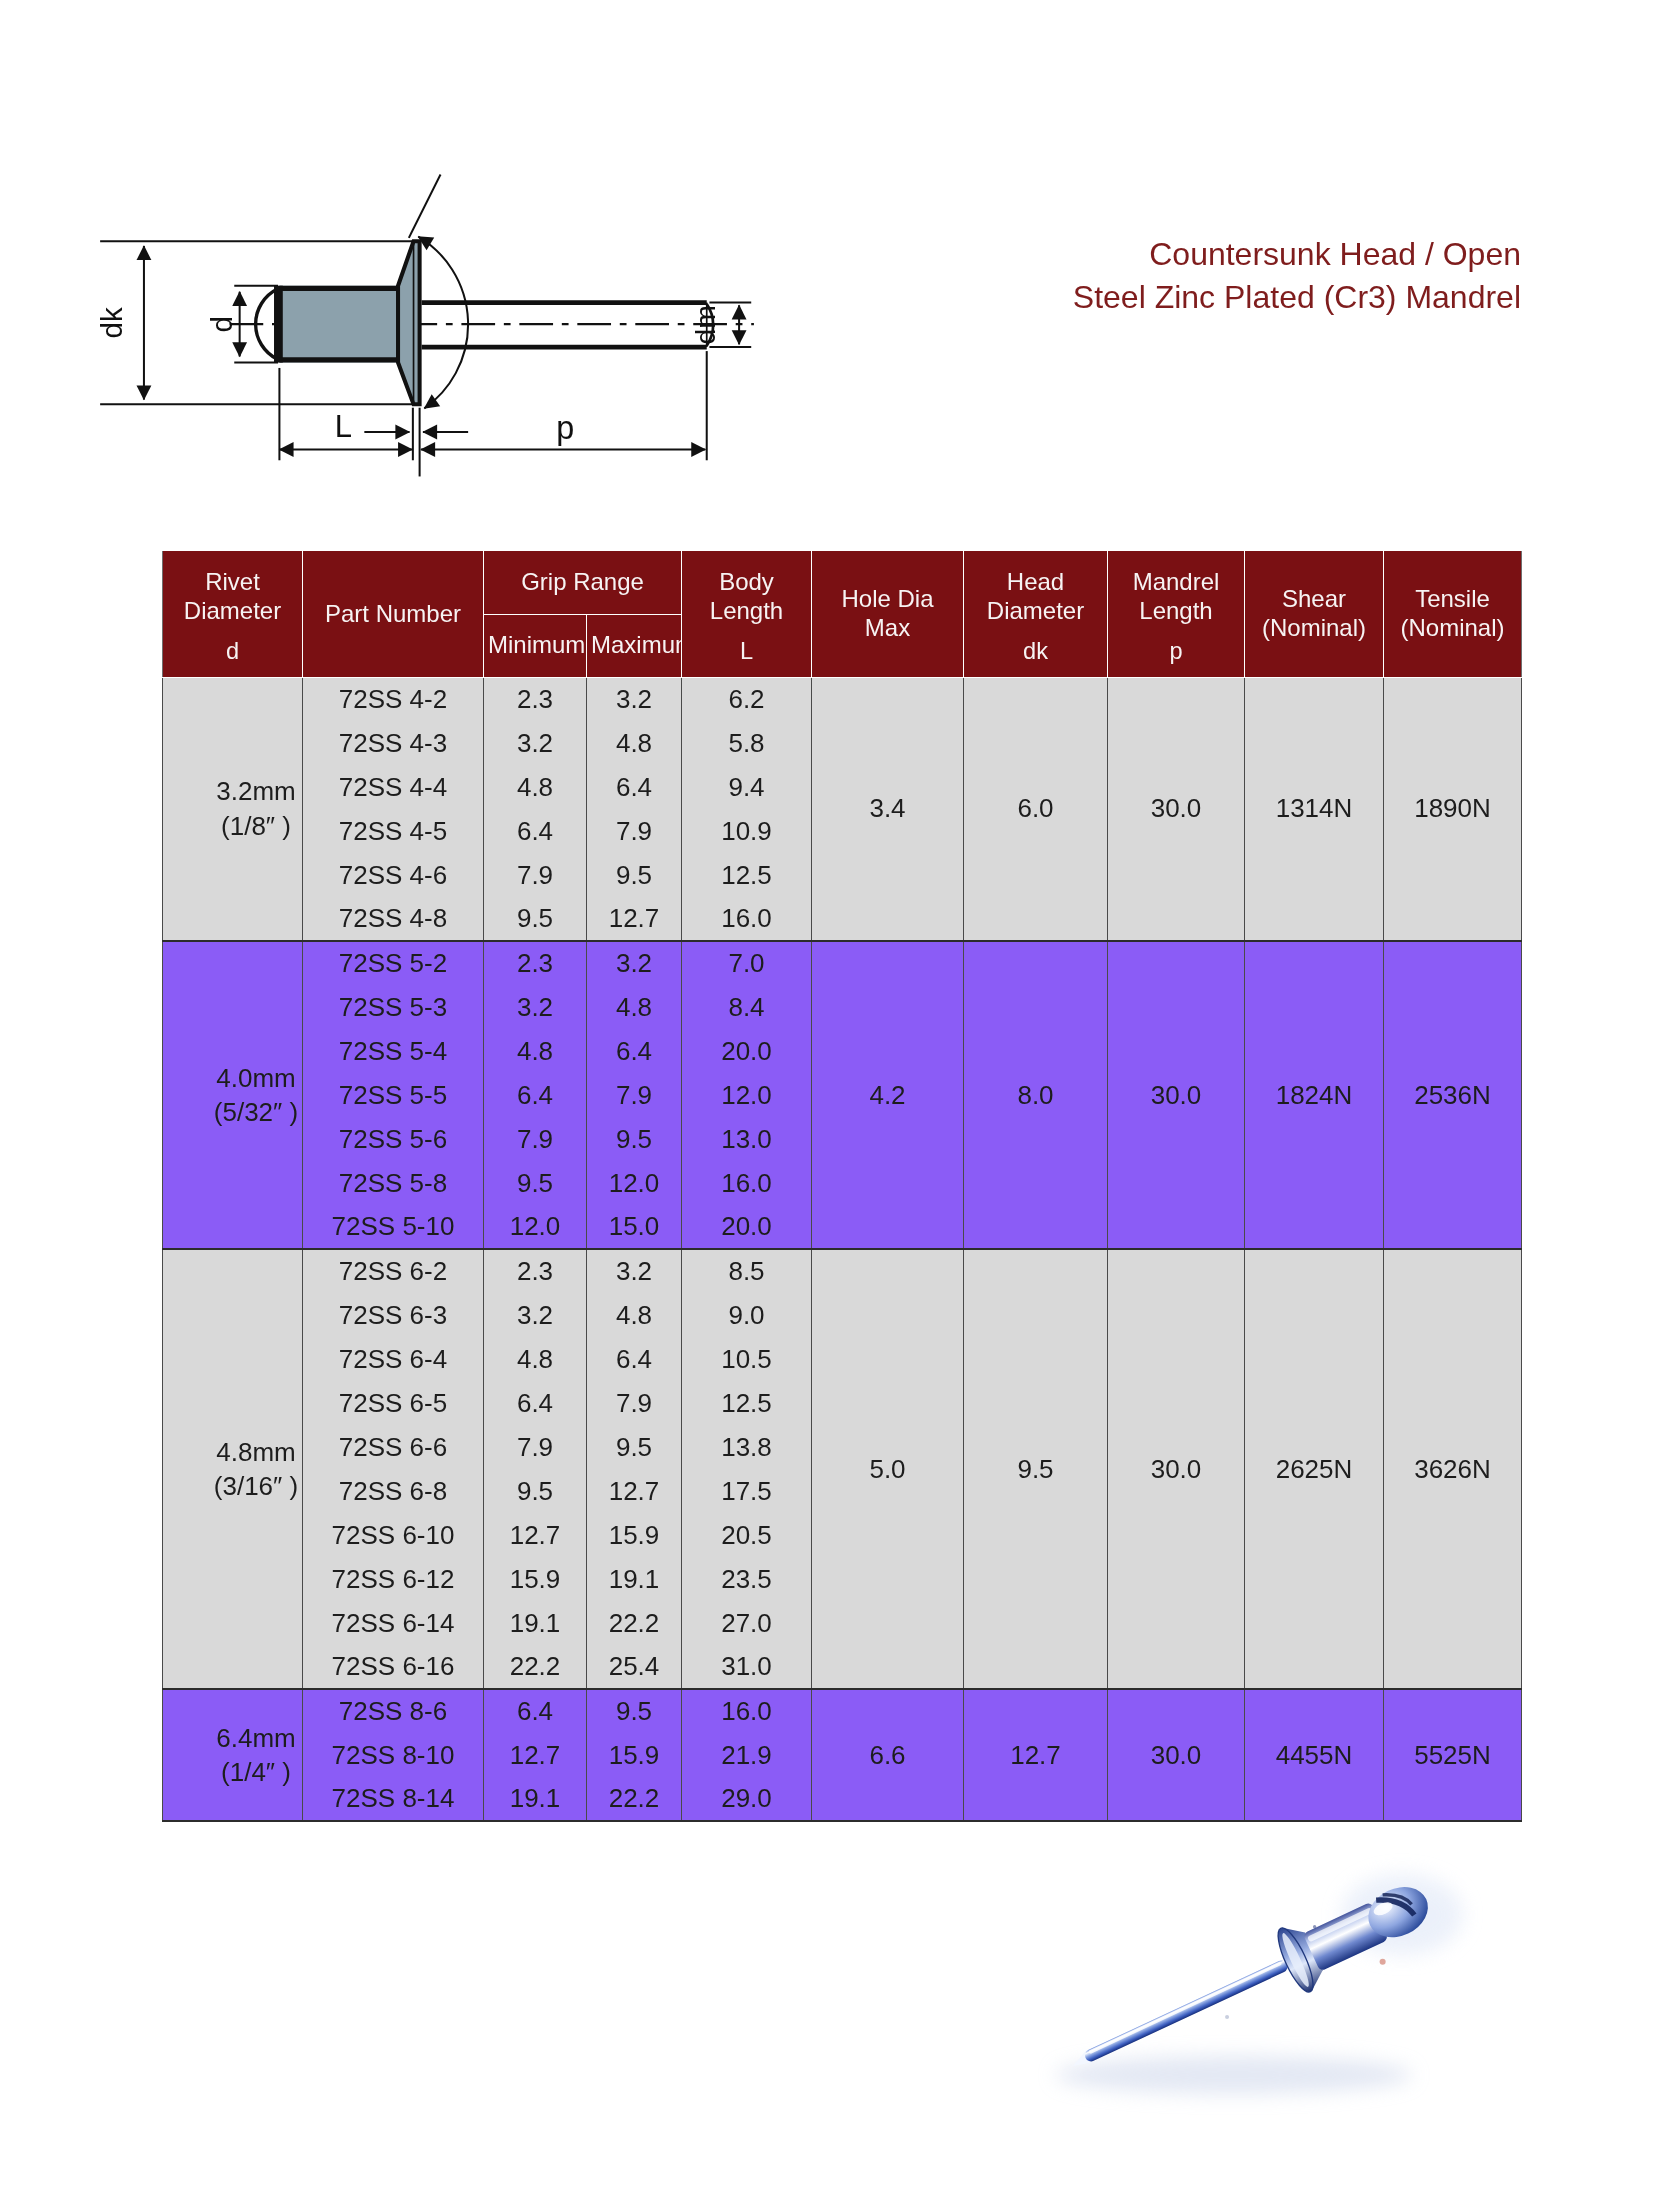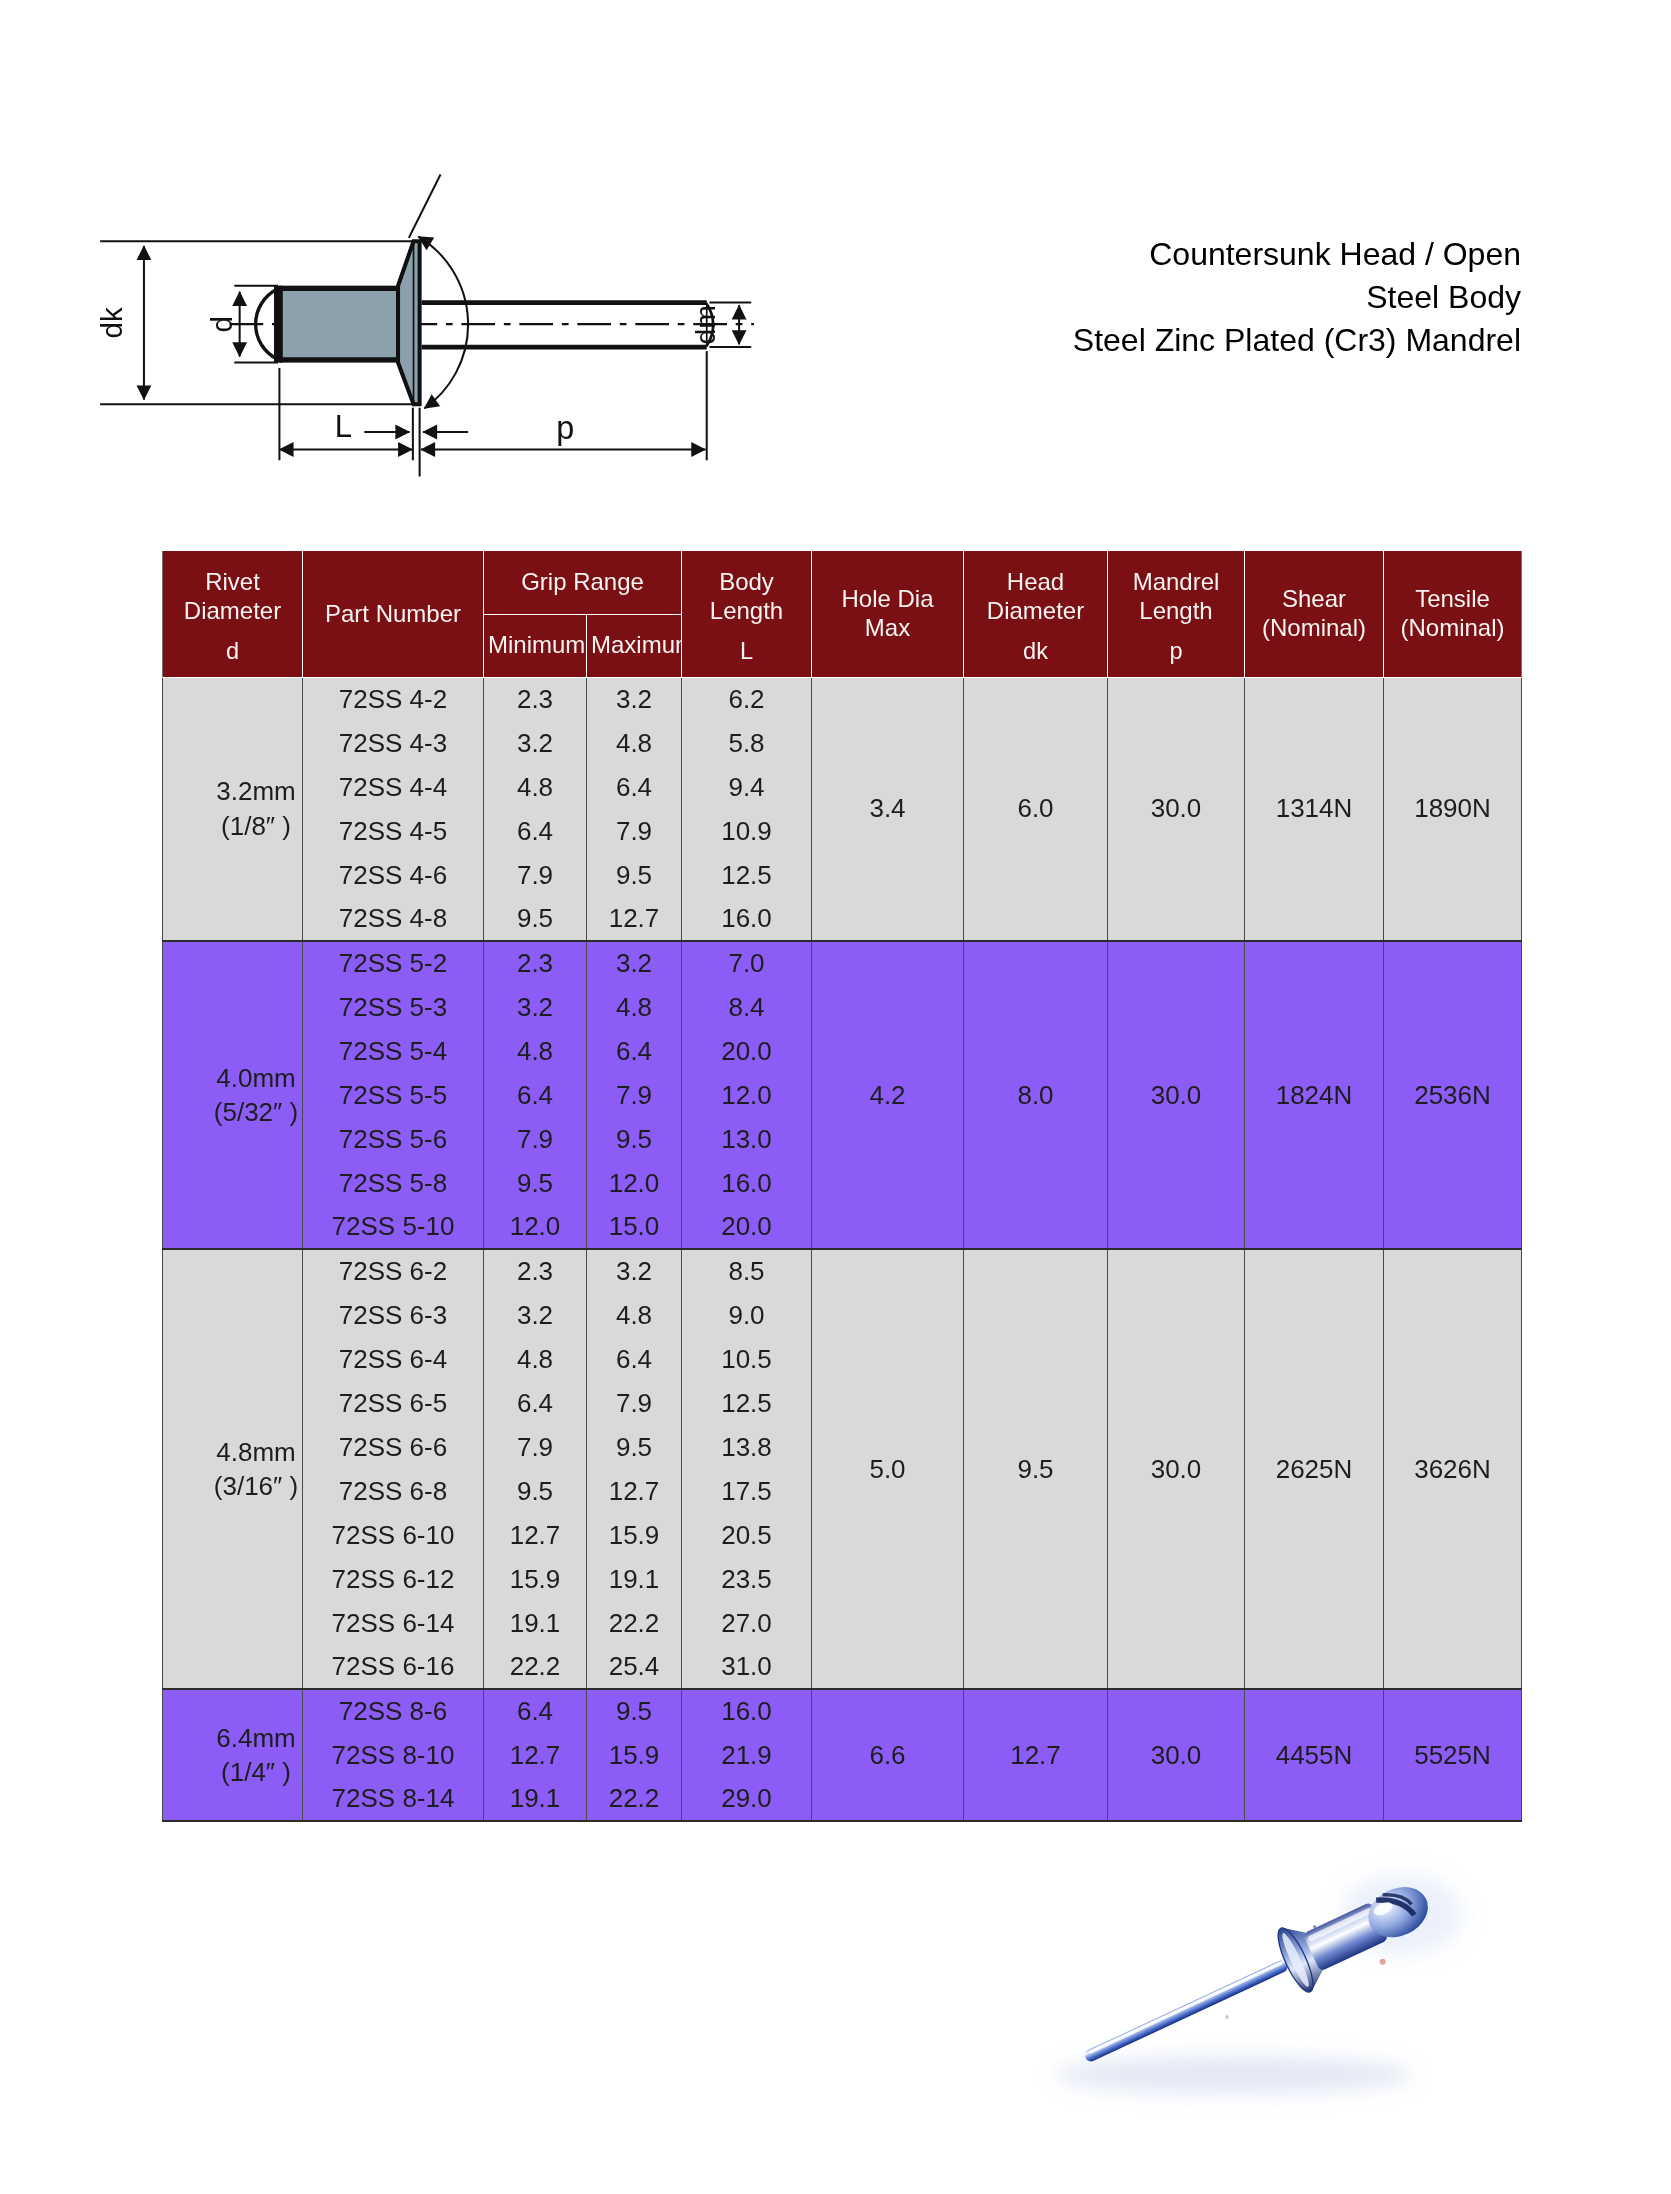--- a/index.html
+++ b/index.html
@@ -2,21 +2,21 @@
 <html style="font-size:10.8px"><head>
 <meta charset="utf-8">
 <style>
   html,body{margin:0;padding:0;background:#ffffff;}
   .sheet{position:relative;width:1672px;height:2194px;background:#ffffff;overflow:hidden;
          font-family:"Liberation Sans",sans-serif;color:#1d1d1d;}
 
   
   .title-block{position:absolute;top:210px;right:151px;text-align:right;}
   .product-code{font-family:"DejaVu Serif",serif;font-size:81px;line-height:1;color:#0d0d0d;}
-  .subtitle{margin-top:23px;font-size:32px;line-height:1.34;color:#000000;}
+  .subtitle{margin-top:23px;font-size:32px;line-height:1.34;color:#7f1d1d;}
 
   
   .diagram{position:absolute;left:88px;top:169px;}
   .diagram text{font-family:"Liberation Sans",sans-serif;fill:#111;}
 
   
   .spec-table{position:absolute;left:162px;top:551px;width:1359px;border-collapse:collapse;table-layout:fixed;
               border-left:1.3px solid #6f6f6f;border-right:1.3px solid #6f6f6f;border-bottom:2.7px solid #2c2c2c;}
   .spec-table th,.spec-table td{text-align:center;vertical-align:middle;overflow:hidden;}
   .spec-table thead th{background:#7a1013;color:#f7f3f3;font-weight:400;font-size:24px;line-height:1.18;
@@ -105,21 +105,20 @@
     <text x="180" y="478" font-size="44" text-anchor="middle" transform="rotate(-90 180 478)">dk</text>
     <text x="344" y="480" font-size="44" text-anchor="middle" transform="rotate(-90 344 480)">d</text>
     <text x="509" y="648" font-size="46" text-anchor="middle">L</text>
     <text x="838" y="650" font-size="48" text-anchor="middle">p</text>
     <text x="1060" y="481" font-size="42" text-anchor="middle" transform="rotate(-90 1060 481)">dm</text>
   </svg>
 
   <div class="title-block">
     <div class="subtitle">
       <div>Countersunk Head / Open</div>
-      <div>Steel Body</div>
       <div>Steel Zinc Plated (Cr3) Mandrel</div>
     </div>
   </div>
 
   <table class="spec-table">
     <colgroup>
       <col style="width:140px">
         <col style="width:181px">
         <col style="width:103px">
         <col style="width:95px">

